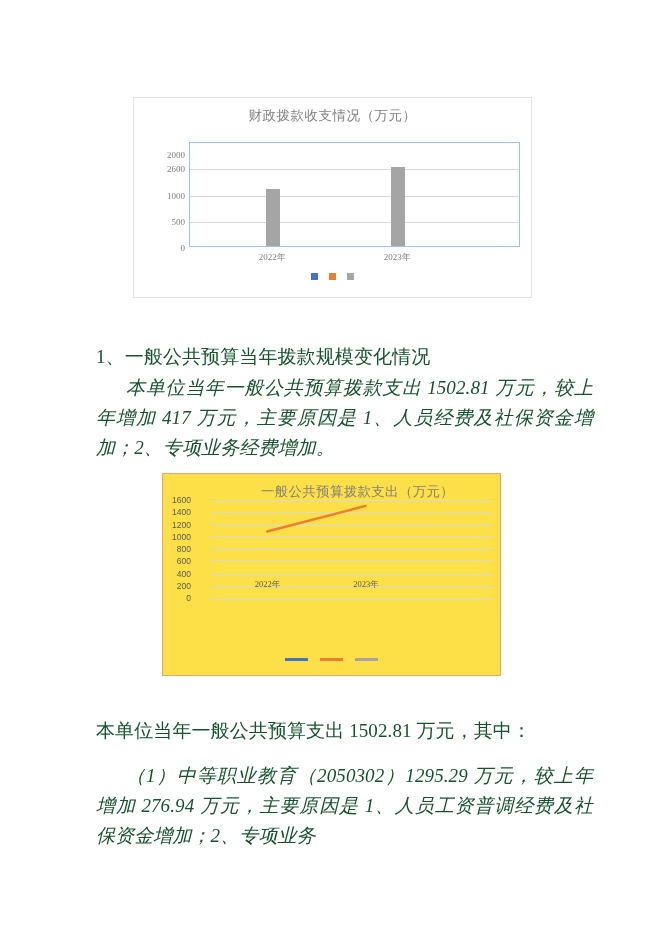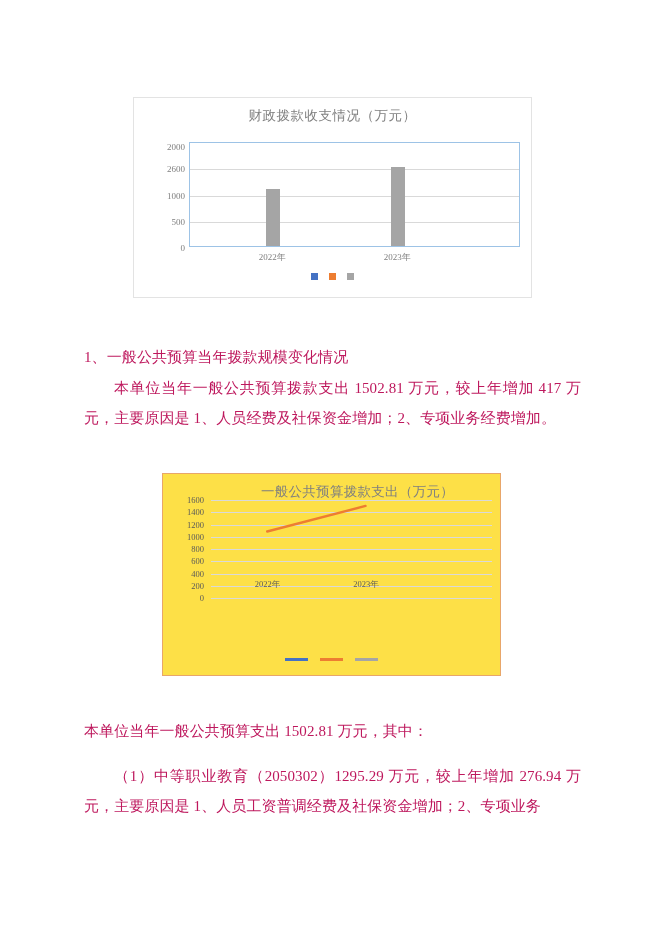--- a/index.html
+++ b/index.html
@@ -137,25 +137,25 @@
     position: absolute;
     left: 0;
     right: 0;
     height: 1px;
     background: #d9d9d9;
   }
   .c2-ylabel {
     position: absolute;
     right: 100%;
     transform: translateY(-50%);
-    margin-right: 7px;
+    margin-right: 20px;
     font-size: 8.5px;
     color: #595959;
     white-space: nowrap;
-    font-family: Liberation Serif, serif;
+    font-family: Liberation Sans, sans-serif;
   }
   .c2-xlabel {
     position: absolute;
     top: 105px;
     font-size: 8.5px;
     color: #595959;
     white-space: nowrap;
     transform: translateX(-50%);
     font-family: "Liberation Serif", "DejaVu Serif", serif;
   }
@@ -187,52 +187,52 @@
     left: 84px;
     width: 500px;
     font-size: 15.5px;
     font-weight: bold;
     color: #1a1a1a;
     letter-spacing: 0.2px;
     font-family: "Liberation Serif", "DejaVu Serif", serif;
   }
   .para {
     position: absolute;
-    left: 84px;
+    left: 96px;
     width: 497px;
-    font-size: 15px;
+    font-size: 19px;
     line-height: 30px;
-    color: #be185d;
+    color: #14532d;
     text-align: justify;
     text-justify: inter-character;
     letter-spacing: 0.1px;
     font-family: "Liberation Serif", "DejaVu Serif", serif;
   }
-  .para.indent { text-indent: 30px; }
+  .para.indent { text-indent: 30px; font-style: italic; }
 </style>
 </head>
 <body>
 
 <div class="page">
 
   <div class="chart1">
     <div class="chart1-title">财政拨款收支情况（万元）</div>
 
     <div class="c1-plot">
       <div id="c1-grid">
           <div class="c1-gridline" style="top: 105px; background: transparent;"></div>
           <div class="c1-ylabel" style="top: 105px;">0</div>
           <div class="c1-gridline" style="top: 78.75px;"></div>
           <div class="c1-ylabel" style="top: 78.75px;">500</div>
           <div class="c1-gridline" style="top: 52.5px;"></div>
           <div class="c1-ylabel" style="top: 52.5px;">1000</div>
           <div class="c1-gridline" style="top: 26.25px;"></div>
           <div class="c1-ylabel" style="top: 26.25px;">2600</div>
           <div class="c1-gridline" style="top: 0px; background: transparent;"></div>
-          <div class="c1-ylabel" style="top: 4px;">2000</div>
+          <div class="c1-ylabel" style="top: 12px;">2000</div>
         </div>
       <div id="c1-bars">
           <div class="c1-bar" style="height: 56.9625px; left: 76.25px; background: rgb(165, 165, 165);"></div>
           <div class="c1-bar" style="height: 78.8975px; left: 201.125px; background: rgb(165, 165, 165);"></div>
         </div>
     </div>
 
     <div id="c1-xlabels">
         <div class="c1-xlabel" style="left: 138.25px;">2022年</div>
         <div class="c1-xlabel" style="left: 263.125px;">2023年</div>

